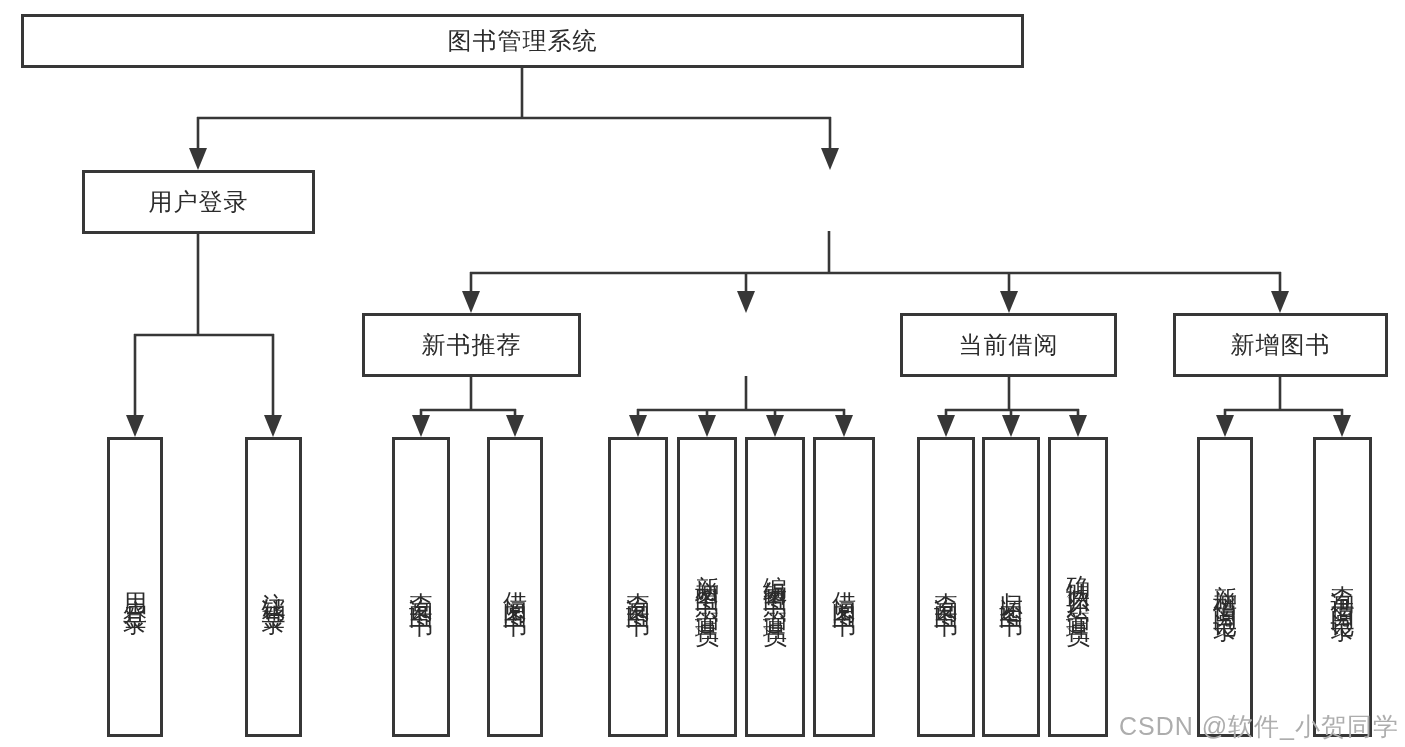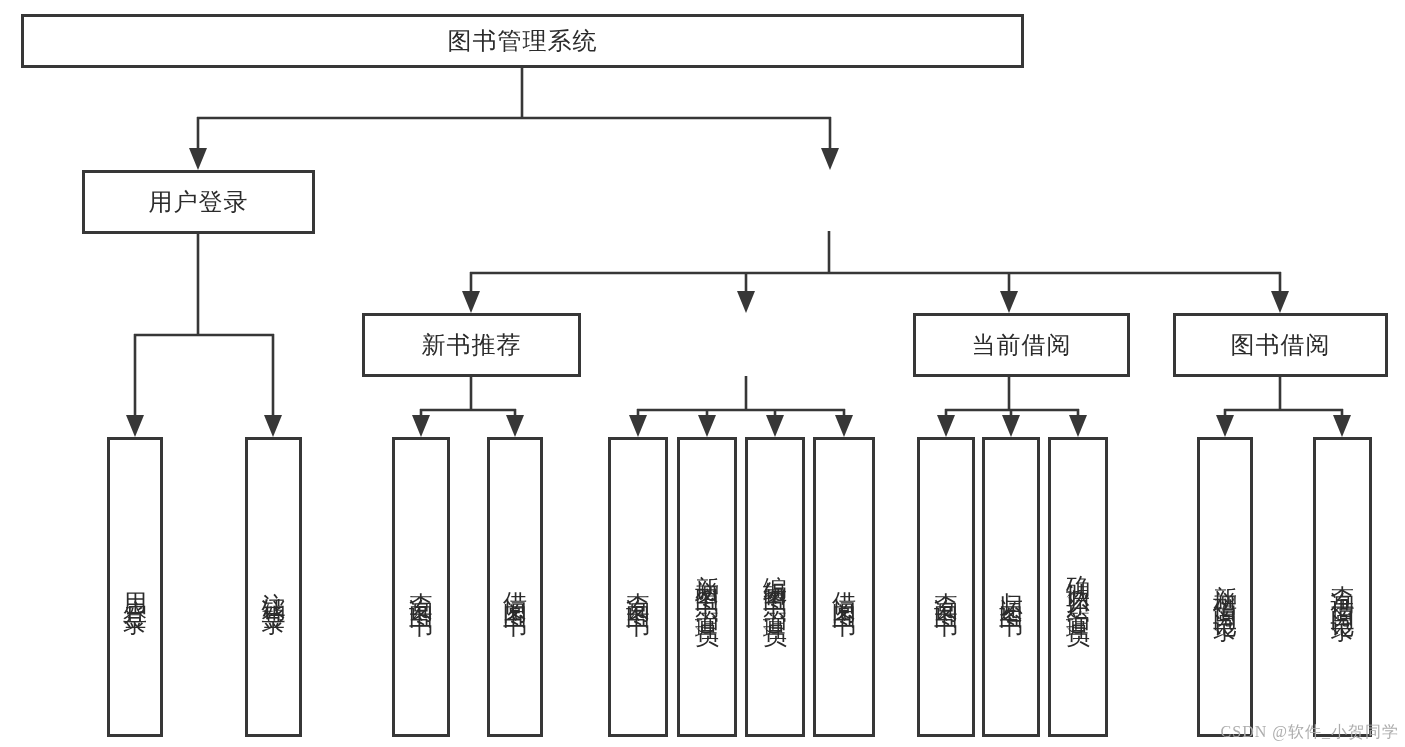--- a/index.html
+++ b/index.html
@@ -1,21 +1,21 @@
 <!DOCTYPE html>
 <html><head>
 <meta charset="utf-8">
 <style>
   html, body { margin: 0; padding: 0; background: #ffffff; }
   #canvas {
     position: relative;
     width: 1405px;
     height: 747px;
     background: #ffffff;
-    font-family: Liberation Serif, serif;
+    font-family: Liberation Sans, sans-serif;
     overflow: hidden;
   }
   #connectors {
     position: absolute;
     left: 0; top: 0;
     width: 1405px; height: 747px;
     pointer-events: none;
   }
   .node {
     position: absolute;
@@ -38,21 +38,21 @@
     text-orientation: mixed;
     font-size: 24px;
     letter-spacing: 7px;
     line-height: 1;
     color: #2b2b2b;
   }
   .watermark {
     position: absolute;
     right: 6px;
     bottom: 4px;
-    font-size: 16px;
+    font-size: 25px;
     color: #adadad;
     letter-spacing: 1px;
     white-space: nowrap;
     margin-left: 41px;
   }
   .cline { stroke: #373737; stroke-width: 2.6; fill: none; }
   .ahead { fill: #373737; stroke: none; }
 </style>
 </head>
 <body>
@@ -124,25 +124,25 @@
     <span>图书管理系统</span>
   </div>
 
   <div class="node l2a hnode">
     <span>用户登录</span>
   </div>
 
   <div class="node l3 hnode" style="left:362px;width:219px;">
     <span>新书推荐</span>
   </div>
-  <div class="node l3 hnode" style="left:900px;width:217px;margin-left:13px;">
+  <div class="node l3 hnode" style="left:900px;width:217px;">
     <span>当前借阅</span>
   </div>
   <div class="node l3 hnode" style="left:1173px;width:215px;">
-    <span>图书借阅</span>
+    <span>新增图书</span>
   </div>
 
   <div class="node leaf" style="left:107px;width:56px;">
     <span class="vtext">用户登录</span>
   </div>
   <div class="node leaf" style="left:245px;width:57px;">
     <span class="vtext">注销登录</span>
   </div>
   <div class="node leaf" style="left:392px;width:58px;">
     <span class="vtext">查询图书</span>

